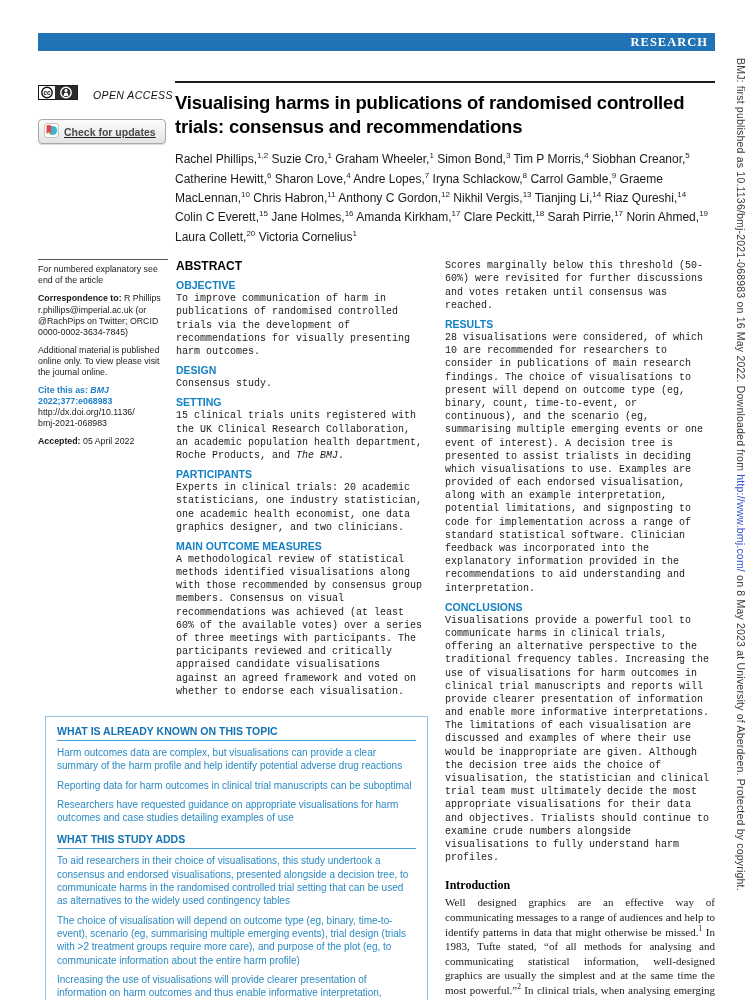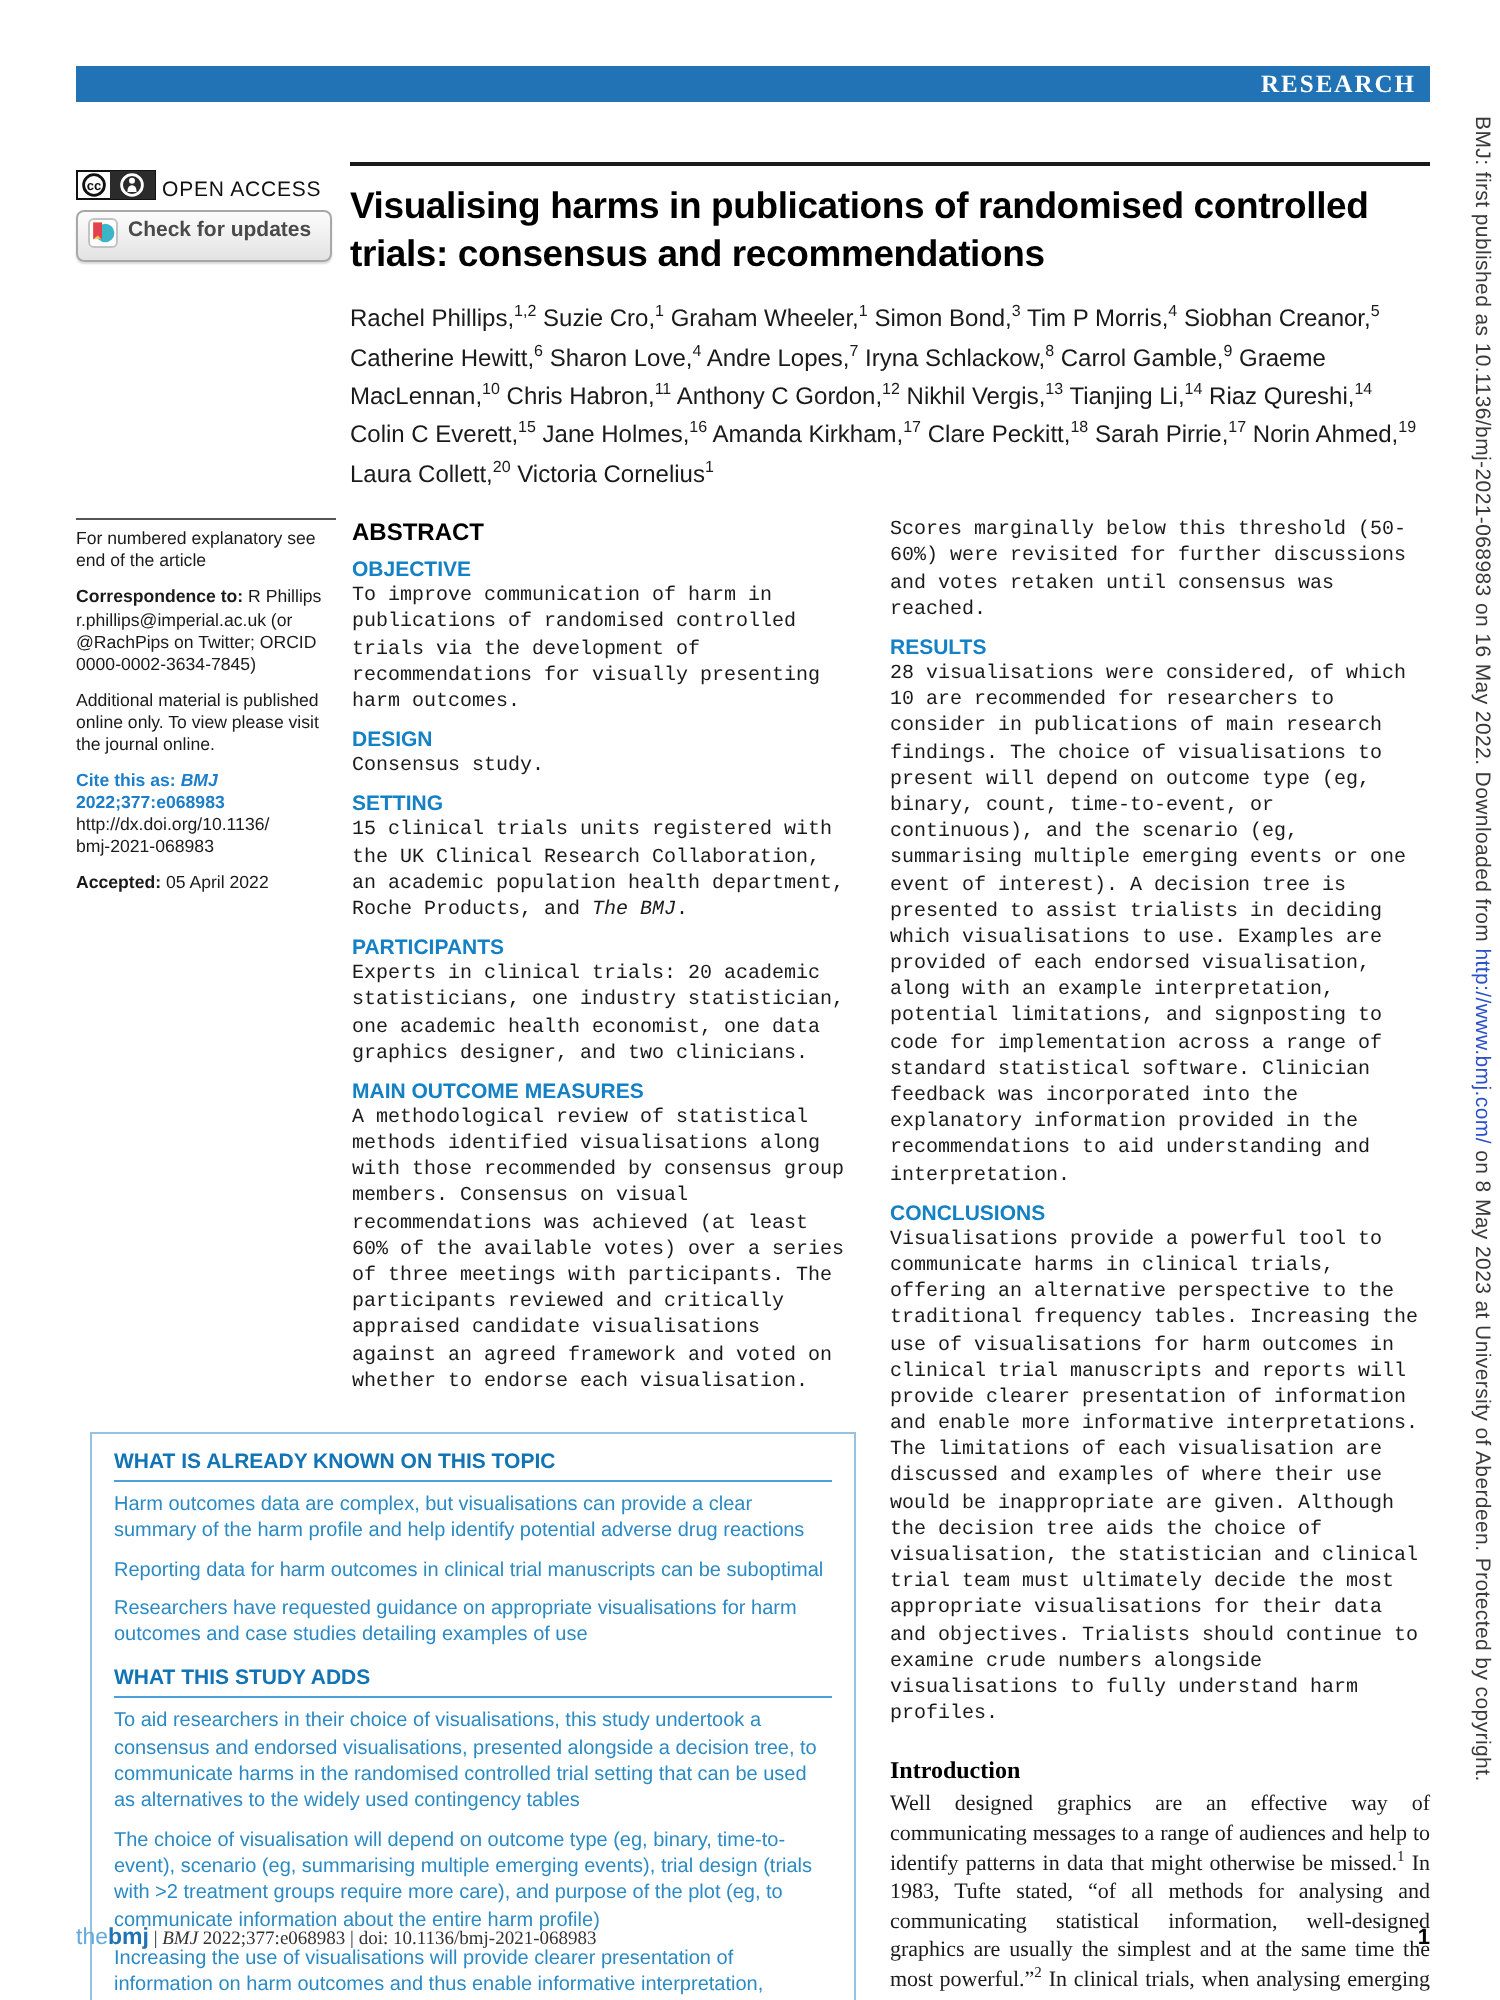--- a/index.html
+++ b/index.html
@@ -6,23 +6,23 @@
   html,body { width:750px; height:1000px; background:#fff; font-family:"Liberation Sans", sans-serif; color:#1a1a1a; }
   .page { position:absolute; left:38px; top:0; width:677px; height:804px; background:#fff; }
 
   
   .banner { margin-top:33px; height:18px; background:#2173b6; display:flex; align-items:center; justify-content:flex-end; padding-right:7px; }
   .banner span { color:#fff; font-family:"Liberation Serif", serif; font-weight:bold; font-size:12.5px; letter-spacing:1px; }
 
   
   .head-row { display:flex; margin-top:30px; }
   .head-left { width:137px; flex:0 0 137px; padding-top:4px; }
-  .oa-row { display:flex; align-items:center; gap:3px; }
+  .oa-row { display:flex; align-items:center; gap:15px;font-style:italic; }
   .oa-text { font-size:10.5px; letter-spacing:.4px; color:#111; }
-  .check-btn { display:inline-flex; align-items:flex-start; gap:5px; border:1px solid #a8a8a8; border-radius:4px; background:linear-gradient(#fcfcfc,#e3e3e3); padding:3px 9px 3px 5px; box-shadow:0 1px 1px rgba(0,0,0,.15); cursor:pointer; }
+  .check-btn { margin-top:15px; display:inline-flex; align-items:center; gap:5px; border:1px solid #a8a8a8; border-radius:4px; background:linear-gradient(#fcfcfc,#e3e3e3); padding:3px 9px 3px 5px; box-shadow:0 1px 1px rgba(0,0,0,.15); cursor:pointer;text-decoration:underline; }
   .check-btn span { font-size:10.5px; font-weight:bold; color:#4a4a4a; }
   .head-right { flex:1; border-top:2px solid #1a1a1a; padding-top:8px; }
   .title { font-size:18.5px; font-weight:bold; letter-spacing:-.2px; line-height:1.3; color:#000; }
   .authors { margin-top:11px; font-size:12px; line-height:1.62; color:#1a1a1a; }
   .authors sup { font-size:8px; }
 
   
   .content-row { display:flex; margin-top:12px; }
   .left-region { width:390px; flex:0 0 390px; }
   .abs-row { display:flex; min-height:396px; }
@@ -155,24 +155,18 @@
           <div class="abs-label">CONCLUSIONS</div>
           <div class="abs-text">Visualisations provide a powerful tool to communicate harms in clinical trials, offering an alternative perspective to the traditional frequency tables. Increasing the use of visualisations for harm outcomes in clinical trial manuscripts and reports will provide clearer presentation of information and enable more informative interpretations. The limitations of each visualisation are discussed and examples of where their use would be inappropriate are given. Although the decision tree aids the choice of visualisation, the statistician and clinical trial team must ultimately decide the most appropriate visualisations for their data and objectives. Trialists should continue to examine crude numbers alongside visualisations to fully understand harm profiles.</div>
         </div>
       <div class="intro-section">
         <div class="intro-heading">Introduction</div>
         <div class="intro-text">Well designed graphics are an effective way of communicating messages to a range of audiences and help to identify patterns in data that might otherwise be missed.<sup>1</sup> In 1983, Tufte stated, “of all methods for analysing and communicating statistical information, well-designed graphics are usually the simplest and at the same time the most powerful.”<sup>2</sup> In clinical trials, when analysing emerging harm outcomes (ie, non-prespecified events that are reported during the trial and might be unexpected) for which a lot of complex data are collected, visualisations can help to summarise harm profiles (ie, the summary or burden of the cumulative effect of all harm outcomes) and</div>
       </div>
     </div>
   </div>
 
-  <div class="footer">
-    <div class="footer-left">
-      <span class="logo"><span class="the">the</span><span class="bmj">bmj</span></span><span> | </span><em>BMJ</em><span> 2022;377:e068983 | doi: 10.1136/bmj-2021-068983</span>
-    </div>
-    <div class="page-num">1</div>
-  </div>
 
 </div>
 
 <div class="v-strip">
   <span>BMJ: first published as 10.1136/bmj-2021-068983 on 16 May 2022. Downloaded from </span><a href="#">http://www.bmj.com/</a><span> on 8 May 2023 at University of Aberdeen. Protected by copyright.</span>
 </div>
 
 </body></html>

